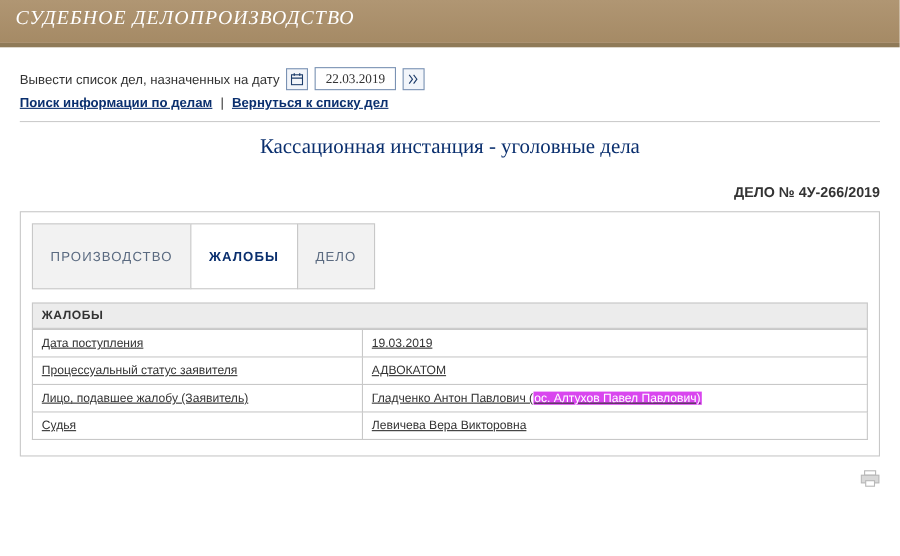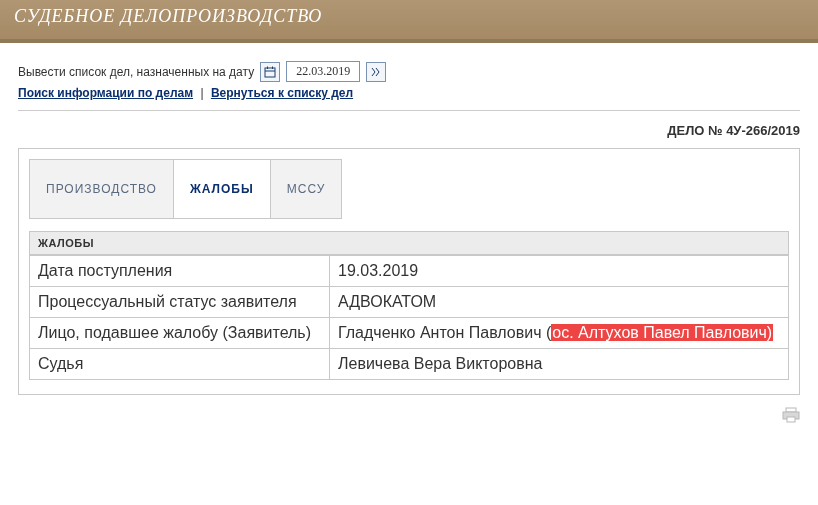--- a/index.html
+++ b/index.html
@@ -121,29 +121,30 @@
     font-weight: bold;
     letter-spacing: 0.5px;
   }
   table.details {
     width: 100%;
     border-collapse: collapse;
   }
   table.details td {
     border: 1px solid #c8c8c8;
     padding: 6px 8px;
-    font-size: 16px;
+    font-size: 11px;
     vertical-align: middle;
+    text-decoration: underline;
   }
   table.details td:first-child {
     width: 300px;
     color: #333;
   }
   .highlight {
-    background: #ef4444;
+    background: #d946ef;
     color: #fff;
     padding: 0 1px;
   }
   .footer-icon {
     text-align: right;
     padding: 6px 18px 6px;
     color: #b7b7b7;
   }
   .footer-icon svg { width: 18px; height: 16px; }
 </style>
@@ -175,29 +176,30 @@
   </div>
 
   <div class="links-row">
     <a>Поиск информации по делам</a>
     <span class="sep">|</span>
     <a>Вернуться к списку дел</a>
   </div>
 
   <hr class="thin">
 
+  <div class="section-title">Кассационная инстанция - уголовные дела</div>
 
   <div class="case-number">ДЕЛО № 4У-266/2019</div>
 
   <div class="case-frame">
 
     <div class="tabs">
       <div class="tab">ПРОИЗВОДСТВО</div>
       <div class="tab active">ЖАЛОБЫ</div>
-      <div class="tab">МССУ</div>
+      <div class="tab">ДЕЛО</div>
     </div>
 
     <div class="panel-header">ЖАЛОБЫ</div>
 
     <table class="details">
       <tbody>
           <tr>
         <td>Дата поступления</td>
         <td>19.03.2019</td>
       </tr>

